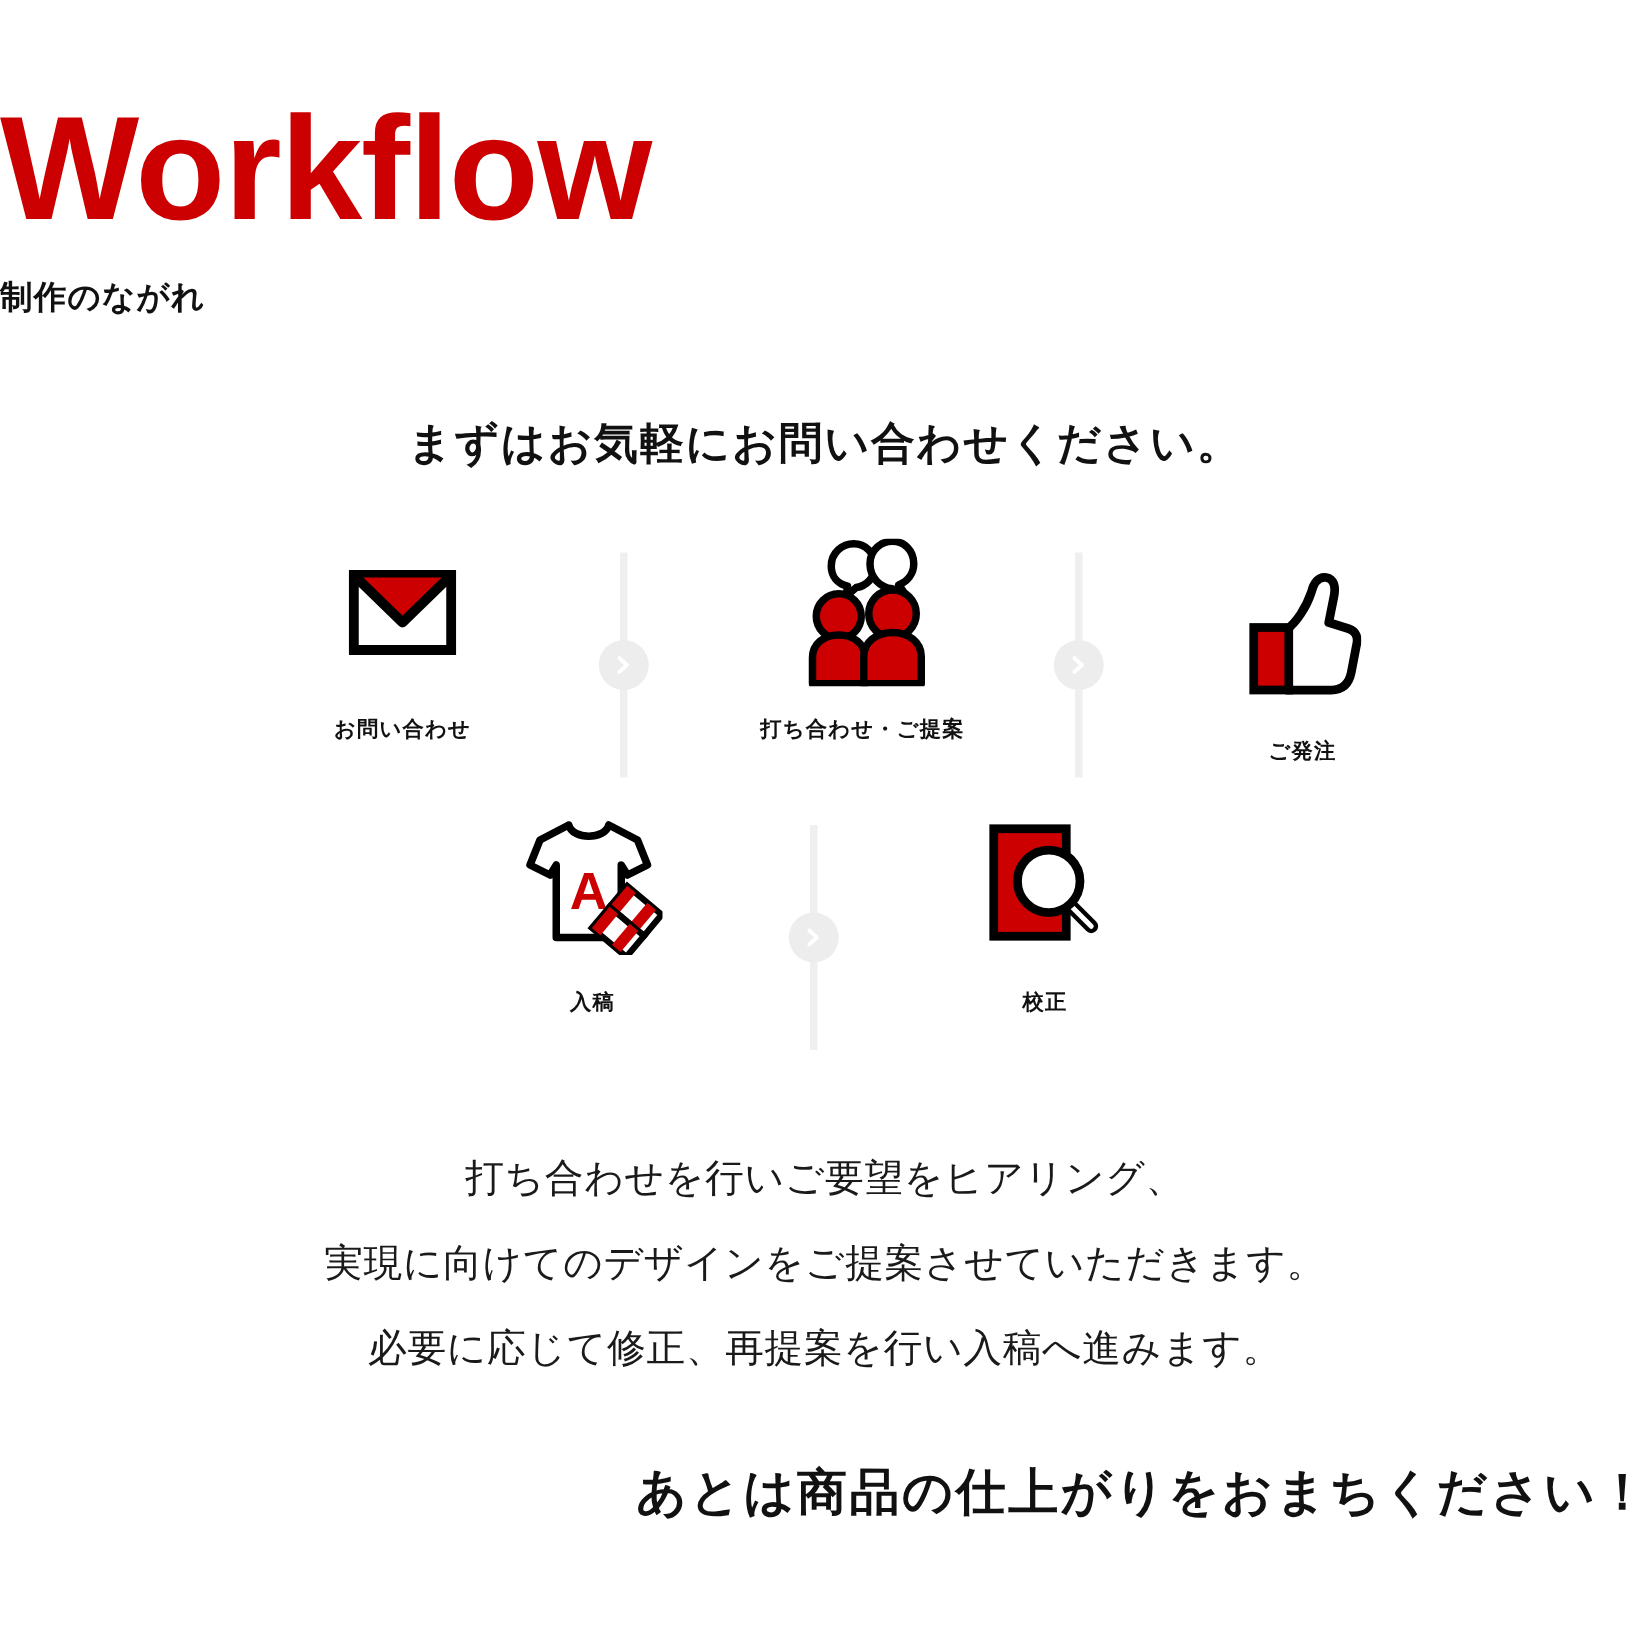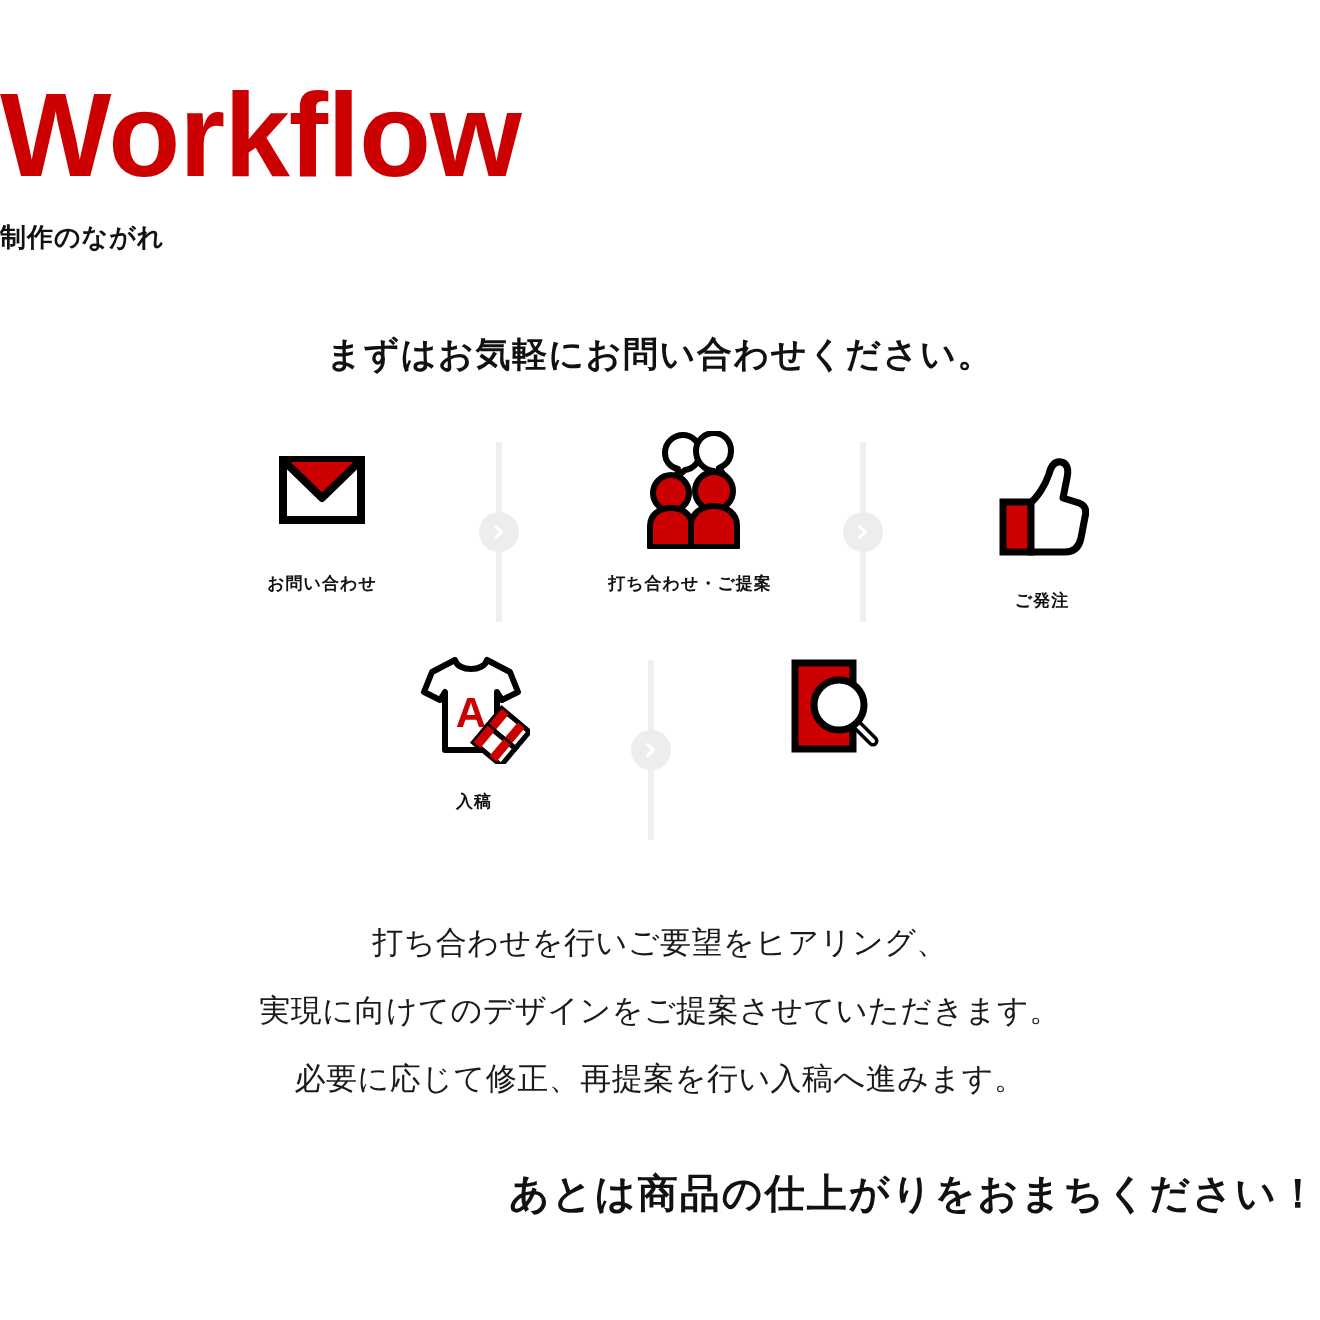--- a/index.html
+++ b/index.html
@@ -247,20 +247,21 @@
         <svg width="94" height="102" viewBox="0 0 94 102" aria-hidden="true">
 
           <rect x="6" y="6" width="58" height="86" fill="#CC0000" stroke="#000000" stroke-width="7"></rect>
 
           <path d="M62 62 L84 84" stroke="#000000" stroke-width="11" stroke-linecap="round"></path>
           <path d="M62 62 L84 84" stroke="#ffffff" stroke-width="4" stroke-linecap="round"></path>
 
           <circle cx="50" cy="48" r="25" fill="#ffffff" stroke="#000000" stroke-width="7"></circle>
         </svg>
       </div>
+      <div class="step-label">校正</div>
     </div>
 
   </div>
 
   <div class="body-text">
     <p>打ち合わせを行いご要望をヒアリング、</p>
     <p>実現に向けてのデザインをご提案させていただきます。</p>
     <p>必要に応じて修正、再提案を行い入稿へ進みます。</p>
   </div>
 

